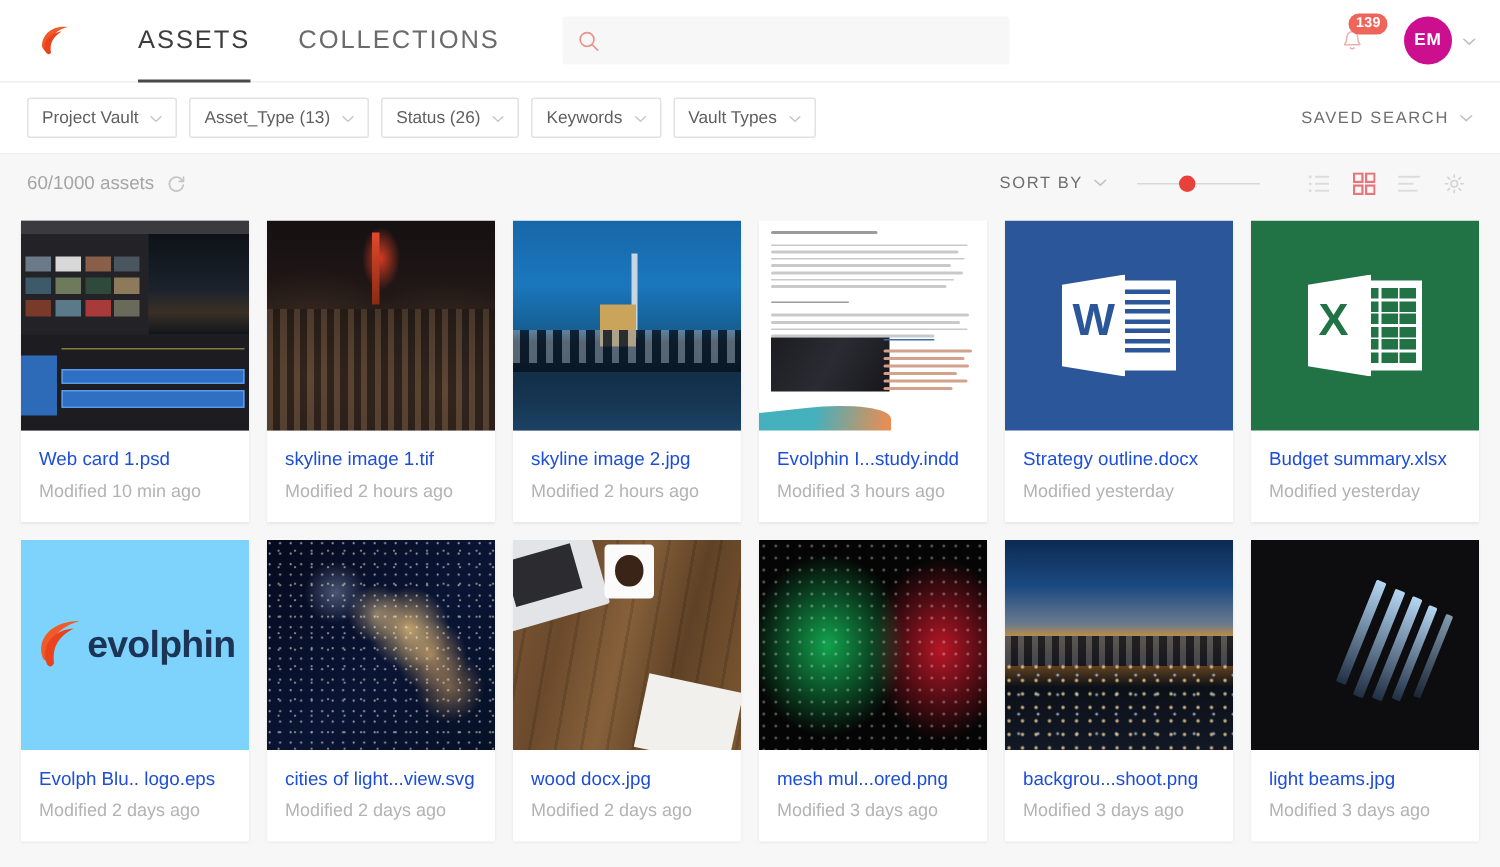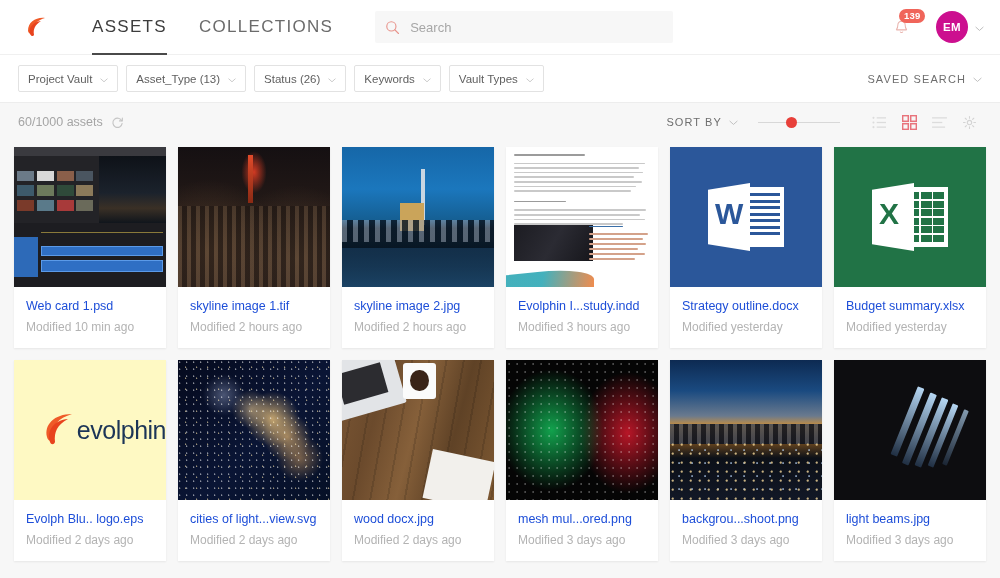--- a/index.html
+++ b/index.html
@@ -131,21 +131,21 @@
       radial-gradient(circle at 78% 80%, rgba(160,120,80,.3), transparent 45%),
       linear-gradient(to bottom, #151012 0%, #241a17 45%, #312420 100%);
   }
   .th-skyline-blue {
     background:
       linear-gradient(to bottom, #1667a8 0%, #1b77bd 30%, #155f93 52%, #0c2030 58%, #071522 75%, #123a58 100%);
   }
   .th-indd { background:#ffffff; }
   .th-word { background:#2b579a; display:flex; align-items:center; justify-content:center; }
   .th-excel { background:#217346; display:flex; align-items:center; justify-content:center; }
-  .th-logo { background:#fef9c3; display:flex; align-items:center; justify-content:flex-end; }
+  .th-logo { background:#7dd3fc; display:flex; align-items:center; justify-content:center;font-weight:bold; }
   .th-cities {
     background:
       radial-gradient(circle at 62% 42%, rgba(255,210,130,.75), transparent 22%),
       radial-gradient(circle at 72% 55%, rgba(255,200,120,.6), transparent 18%),
       radial-gradient(circle at 48% 35%, rgba(255,220,160,.5), transparent 16%),
       radial-gradient(circle at 80% 70%, rgba(255,190,110,.45), transparent 15%),
       radial-gradient(circle at 30% 25%, rgba(200,215,255,.35), transparent 14%),
       linear-gradient(135deg, #050a1e 0%, #0a1535 55%, #061026 100%);
   }
   .th-wood {
@@ -214,21 +214,20 @@
     <div class="nav-tab">COLLECTIONS</div>
   </div>
 
   <div class="search-box">
     <span class="search-icon">
       <svg width="15" height="15" viewBox="0 0 16 16">
         <circle cx="6.8" cy="6.8" r="4.9" fill="none" stroke="#e8948c" stroke-width="1.2"></circle>
         <line x1="10.4" y1="10.4" x2="14.4" y2="14.4" stroke="#e8948c" stroke-width="1.2" stroke-linecap="round"></line>
       </svg>
     </span>
-    <input class="search-input" type="text" placeholder="Search" style="">
   </div>
 
   <div class="header-right">
     <div class="bell-wrap">
       <svg width="17" height="17" viewBox="0 0 20 20">
         <path d="M10 2.6c-2.6 0-4.3 1.9-4.3 4.4 0 3.4-1.1 4.6-1.6 5.2-.2.2 0 .6.3.6h11.2c.3 0 .5-.4.3-.6-.5-.6-1.6-1.8-1.6-5.2 0-2.5-1.7-4.4-4.3-4.4z" fill="none" stroke="#e9b3ad" stroke-width="1.2"></path>
         <path d="M8.4 14.8a1.7 1.7 0 0 0 3.2 0" fill="none" stroke="#e9b3ad" stroke-width="1.2"></path>
       </svg>
       <span class="badge">139</span>
     </div>

